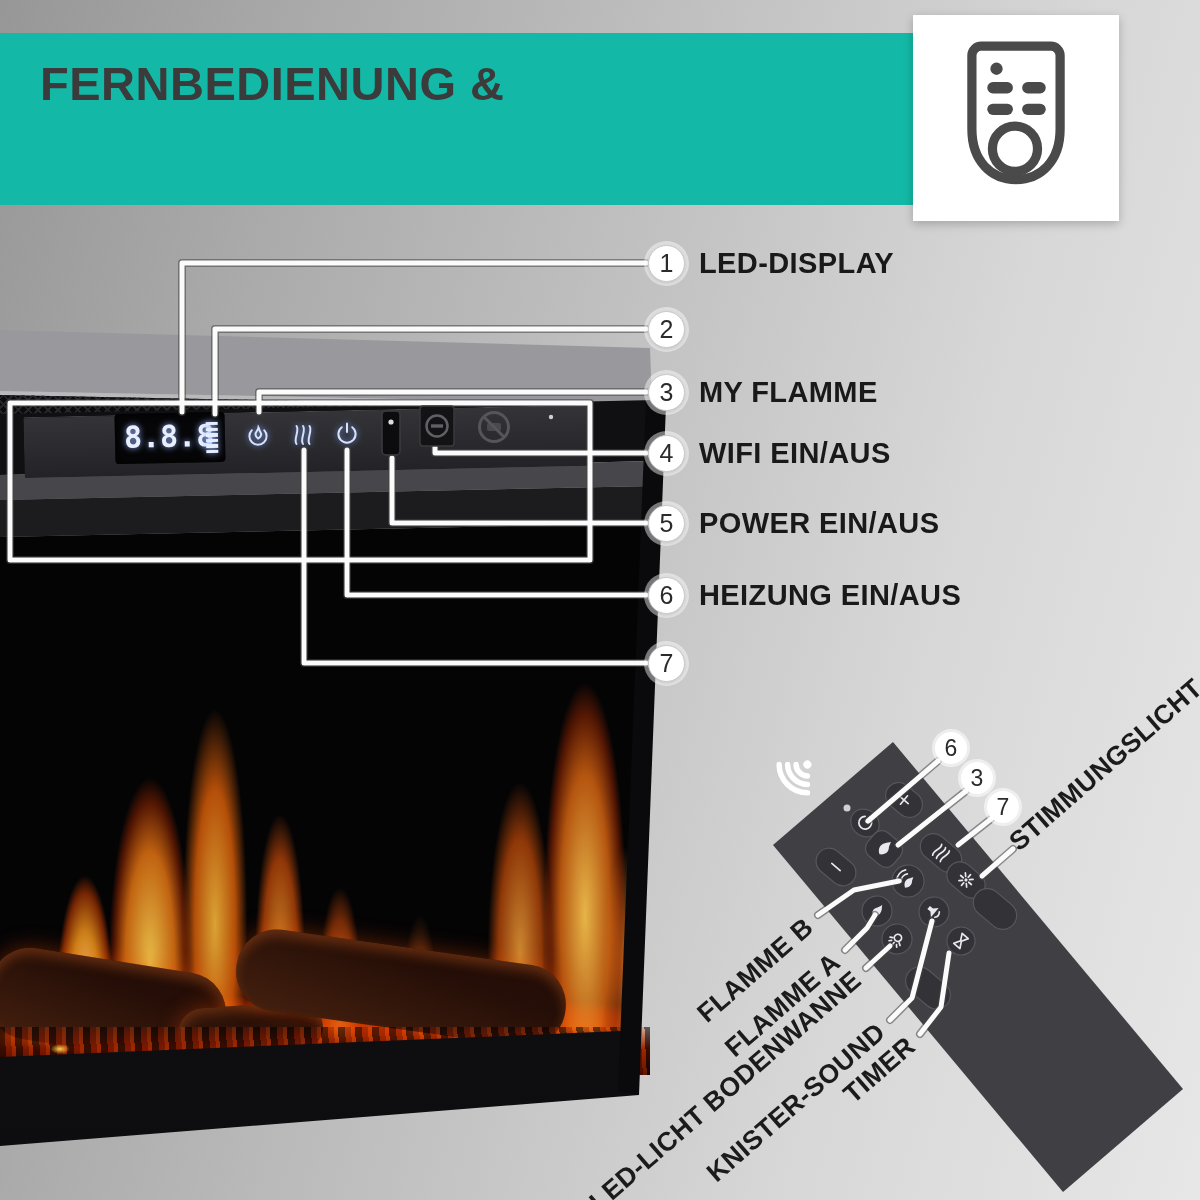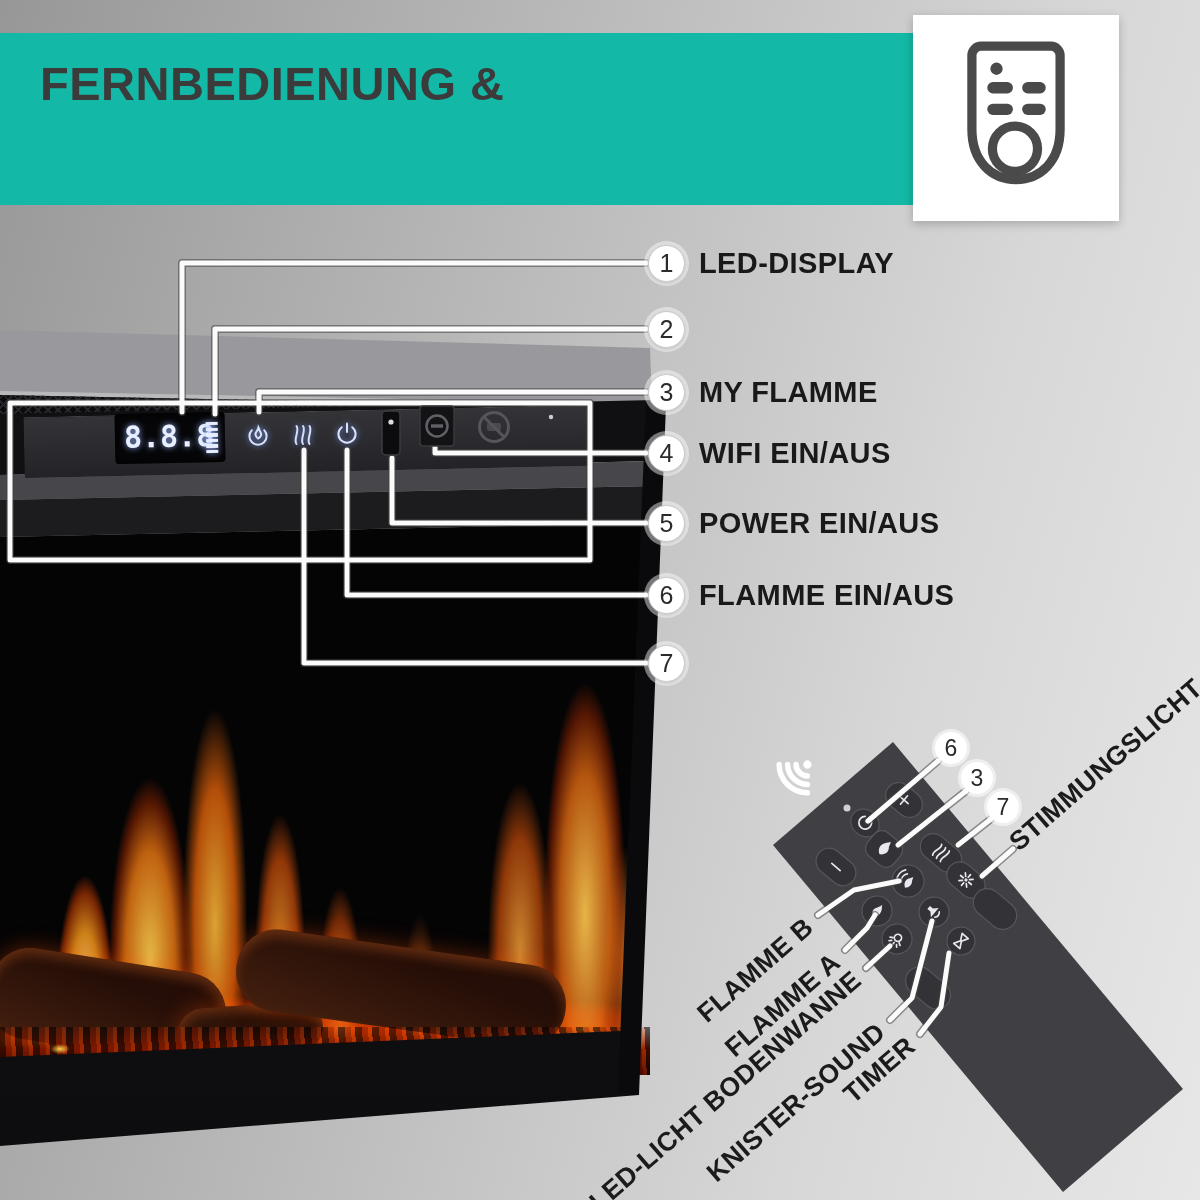--- a/index.html
+++ b/index.html
@@ -334,17 +334,17 @@
 <div class="callout-row" style="top:435px;">
   <div class="num-circle">4</div>
   <div class="callout-label">WIFI EIN/AUS</div>
 </div>
 <div class="callout-row" style="top:505px;">
   <div class="num-circle">5</div>
   <div class="callout-label">POWER EIN/AUS</div>
 </div>
 <div class="callout-row" style="top:577px;">
   <div class="num-circle">6</div>
-  <div class="callout-label">FLAMME EIN/AUS</div>
+  <div class="callout-label">HEIZUNG EIN/AUS</div>
 </div>
 <div class="callout-row" style="top:645px;">
   <div class="num-circle">7</div>
 </div>
 
 </body></html>

